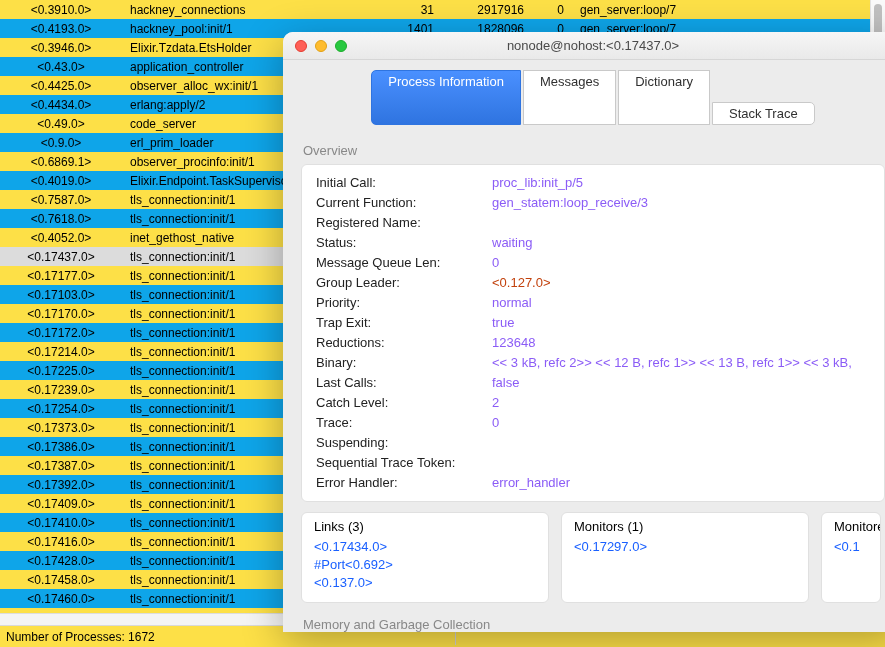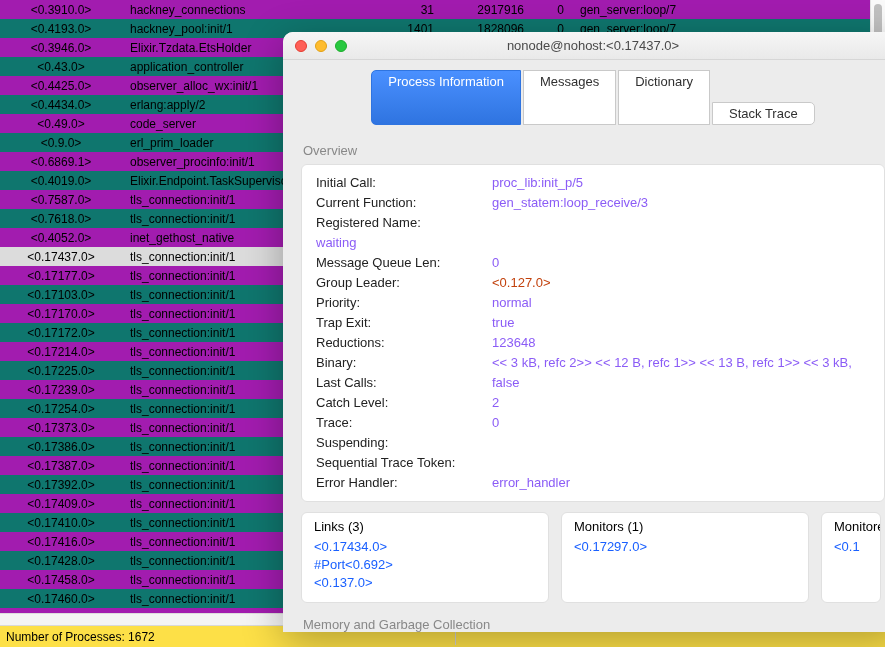--- a/index.html
+++ b/index.html
@@ -12,22 +12,22 @@
     height: 647px;
     overflow: hidden;
     position: relative;
   }
   .proc-table {
     width: 100%;
     border-collapse: collapse;
     background: #fff;
   }
   .proc-table tr { height: 19px; }
-  .proc-table tr.odd { background: #a21caf; }
-  .proc-table tr.even { background: #0f766e; }
+  .proc-table tr.odd { background: #fde047; }
+  .proc-table tr.even { background: #0ea5e9; }
   .proc-table tr.selected { background: #dcdcdc; }
   .proc-table td {
     padding: 0 8px;
     font-size: 12px;
     white-space: nowrap;
     overflow: hidden;
   }
   .col-pid  { width: 122px; text-align: center; }
   .col-name { width: 260px; text-align: left; }
   .col-n1   { width: 60px;  text-align: right; }
@@ -468,20 +468,21 @@
         </div>
         <div class="kv">
           <div class="k">Current Function:</div>
           <div class="v">gen_statem:loop_receive/3</div>
         </div>
         <div class="kv">
           <div class="k">Registered Name:</div>
           <div class="v"></div>
         </div>
         <div class="kv">
+          <div class="k">Status:</div>
           <div class="v">waiting</div>
         </div>
         <div class="kv">
           <div class="k">Message Queue Len:</div>
           <div class="v">0</div>
         </div>
         <div class="kv">
           <div class="k">Group Leader:</div>
           <div class="v link">&lt;0.127.0&gt;</div>
         </div>

